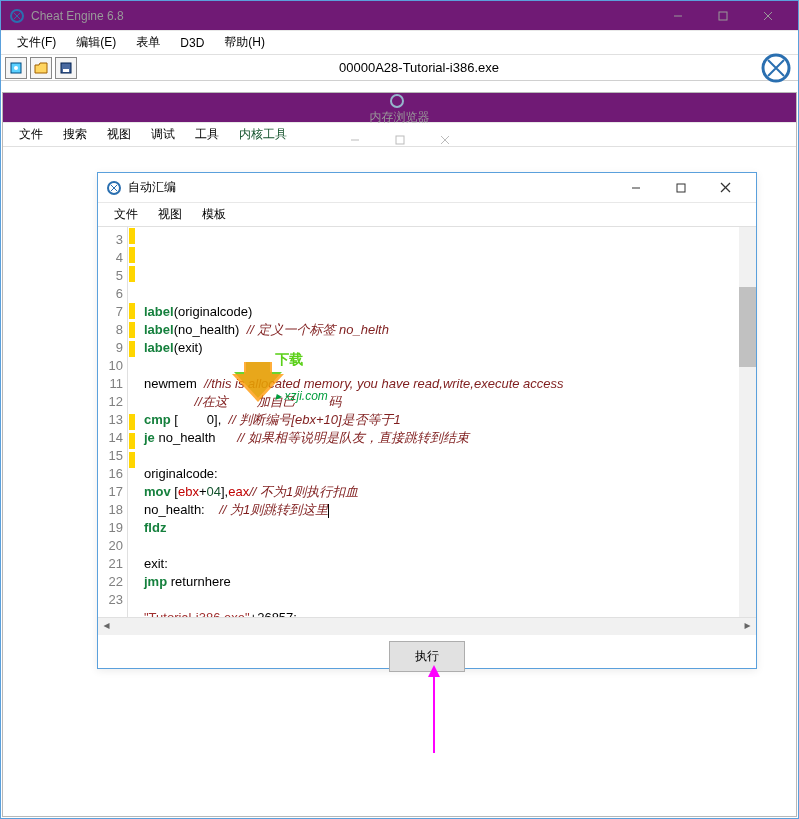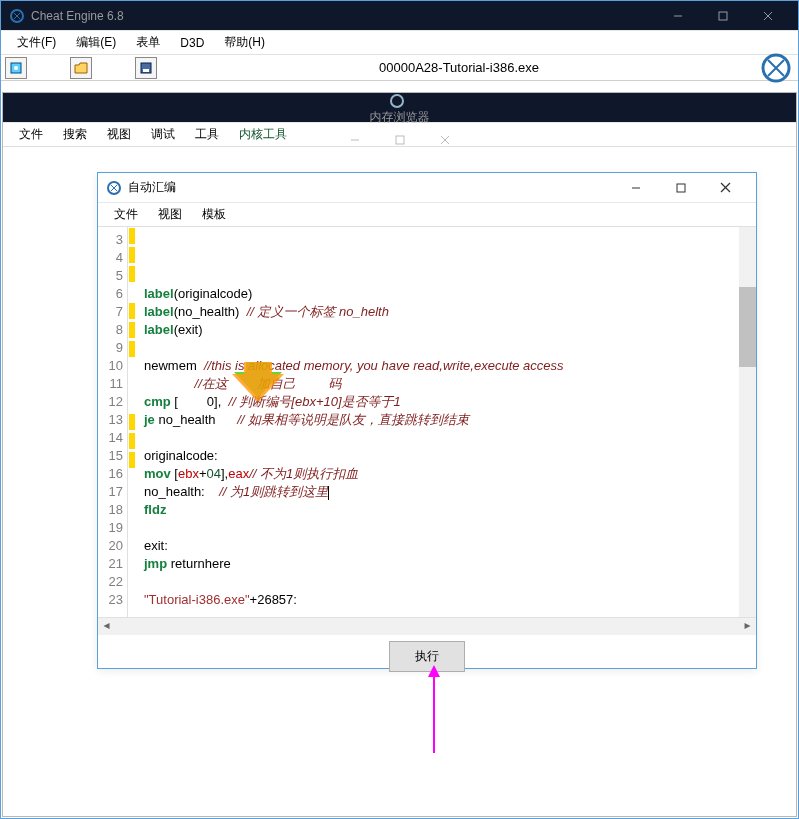--- a/index.html
+++ b/index.html
@@ -1,32 +1,32 @@
 <!DOCTYPE html>
 <html><head>
 <meta charset="utf-8">
 <style>
 * { box-sizing: border-box; margin: 0; padding: 0; font-family: "Microsoft YaHei", Tahoma, sans-serif; }
 body { background: #fff; width: 799px; height: 819px; position: relative; overflow: hidden; font-size: 12px; }
 
 .win { position: absolute; background: #fff; border: 1px solid #5aa0dc; }
-.titlebar { height: 30px; display: flex; align-items: center; padding: 0 8px; background: #0f172a; border-bottom: 1px solid #e8e8e8; }
+.titlebar { height: 30px; display: flex; align-items: center; padding: 0 8px; background: #701a75; border-bottom: 1px solid #e8e8e8; }
 .titlebar.inactive { color: #999; }
 .titlebar .ico { width: 16px; height: 16px; margin-right: 6px; display: inline-flex; align-items: center; justify-content: center; }
 .titlebar .title { flex: 1; font-size: 12px; }
 .winbtns { display: flex; }
 .winbtn { width: 45px; height: 28px; display: flex; align-items: center; justify-content: center; cursor: pointer; color: #666; }
 
 .menubar { height: 24px; display: flex; align-items: center; padding: 0 6px; border-bottom: 1px solid #e0e0e0; background: #fff; }
 .menuitem { padding: 2px 10px; cursor: pointer; font-size: 12px; }
 .menuitem.disabled { color: #14532d; }
 
 
 #main { left: 0; top: 0; width: 799px; height: 819px; border: 1px solid #5aa0dc; }
-#main .toolbar { height: 26px; display: flex; align-items: center; padding: 2px 4px; border-bottom: 1px solid #d0d0d0; gap: 40px; }
+#main .toolbar { height: 26px; display: flex; align-items: center; padding: 2px 4px; border-bottom: 1px solid #d0d0d0; }
 .tbtn { width: 22px; height: 22px; border: 1px solid #888; margin-right: 3px; background: #f5f5f5; display: flex; align-items: center; justify-content: center; cursor: pointer; }
 .process { flex: 1; text-align: center; font-size: 13px; }
 .logo { width: 36px; height: 36px; }
 
 
 #memv { left: 2px; top: 92px; width: 795px; height: 725px; border: 1px solid #b8b8b8; }
 #memv .titlebar { color: #999; flex-direction: column; }
 
 
 .addrlist { position: absolute; left: 4px; top: 190px; width: 90px; }
@@ -311,20 +311,24 @@
         <div style="height: 18px;"></div>
         <div style="height: 18px;"></div>
       </div>
     <div class="code" id="code">
       <div class="watermark">
         <svg width="60" height="44" viewBox="0 0 60 44">
           <path d="M30 4 L54 30 L42 30 L42 40 L18 40 L18 30 L6 30 Z" fill="#5bd019" transform="rotate(180 30 22)"></path>
           <path d="M30 0 L56 28 L44 28 L44 40 L16 40 L16 28 L4 28 Z" fill="#ff9500" opacity=".85" transform="rotate(180 30 20) translate(0,-4)"></path>
         </svg>
       </div>
+      <div class="xy">
+        <b>下载</b><br>
+        <span style="color:#009d3d;font-size:12px;">▸ <span>xzji.com</span></span>
+      </div>
     <div class="cl"><span class="kw">label</span>(originalcode)</div><div class="cl"><span class="kw">label</span>(no_health)  <span class="cm">// 定义一个标签 no_helth</span></div><div class="cl"><span class="kw">label</span>(exit)</div><div class="cl"></div><div class="cl">newmem  <span class="cm">//this is allocated memory, you have read,write,execute access</span></div><div class="cl">              <span class="cm">//在这        加自己         码</span></div><div class="cl"><span class="kw">cmp</span> [        0],  <span class="cm">// 判断编号[ebx+10]是否等于1</span></div><div class="cl"><span class="kw">je</span> no_health      <span class="cm">// 如果相等说明是队友，直接跳转到结束</span></div><div class="cl"></div><div class="cl">originalcode:</div><div class="cl"><span class="kw">mov</span> [<span class="reg">ebx</span>+<span class="num">04</span>],<span class="reg">eax</span><span class="cm">// 不为1则执行扣血</span></div><div class="cl">no_health:    <span class="cm">// 为1则跳转到这里</span><span class="caret"></span></div><div class="cl"><span class="kw">fldz</span></div><div class="cl"></div><div class="cl">exit:</div><div class="cl"><span class="kw">jmp</span> returnhere</div><div class="cl"></div><div class="cl"><span class="str">"Tutorial-i386.exe"</span>+26857:</div></div>
     <div class="asm-right-scroll">
         <div class="thumb"></div>
       </div>
   </div>
   <div class="asm-bottom-scroll">
     <div class="arrow">◂</div>
     <div style="flex:1"></div>
     <div class="arrow">▸</div>
   </div>

